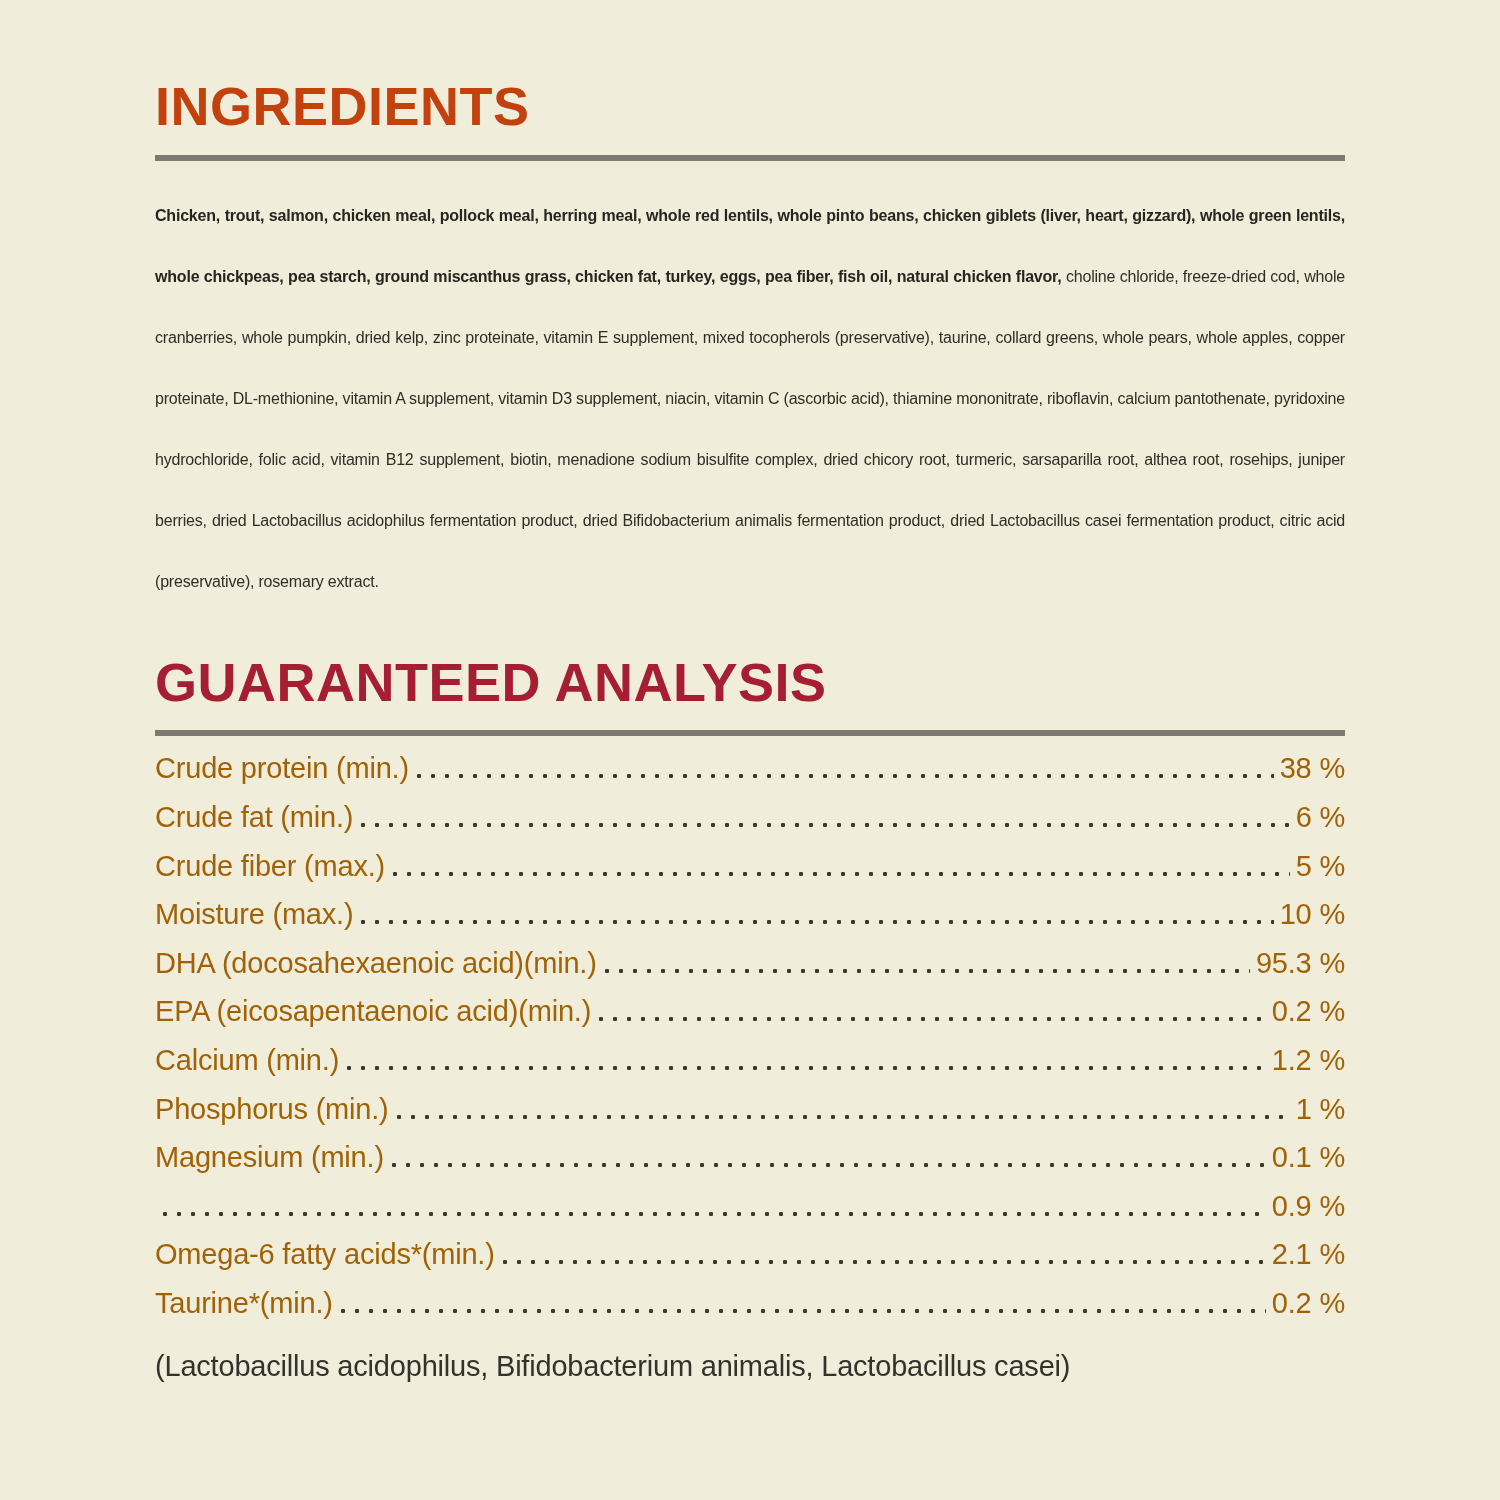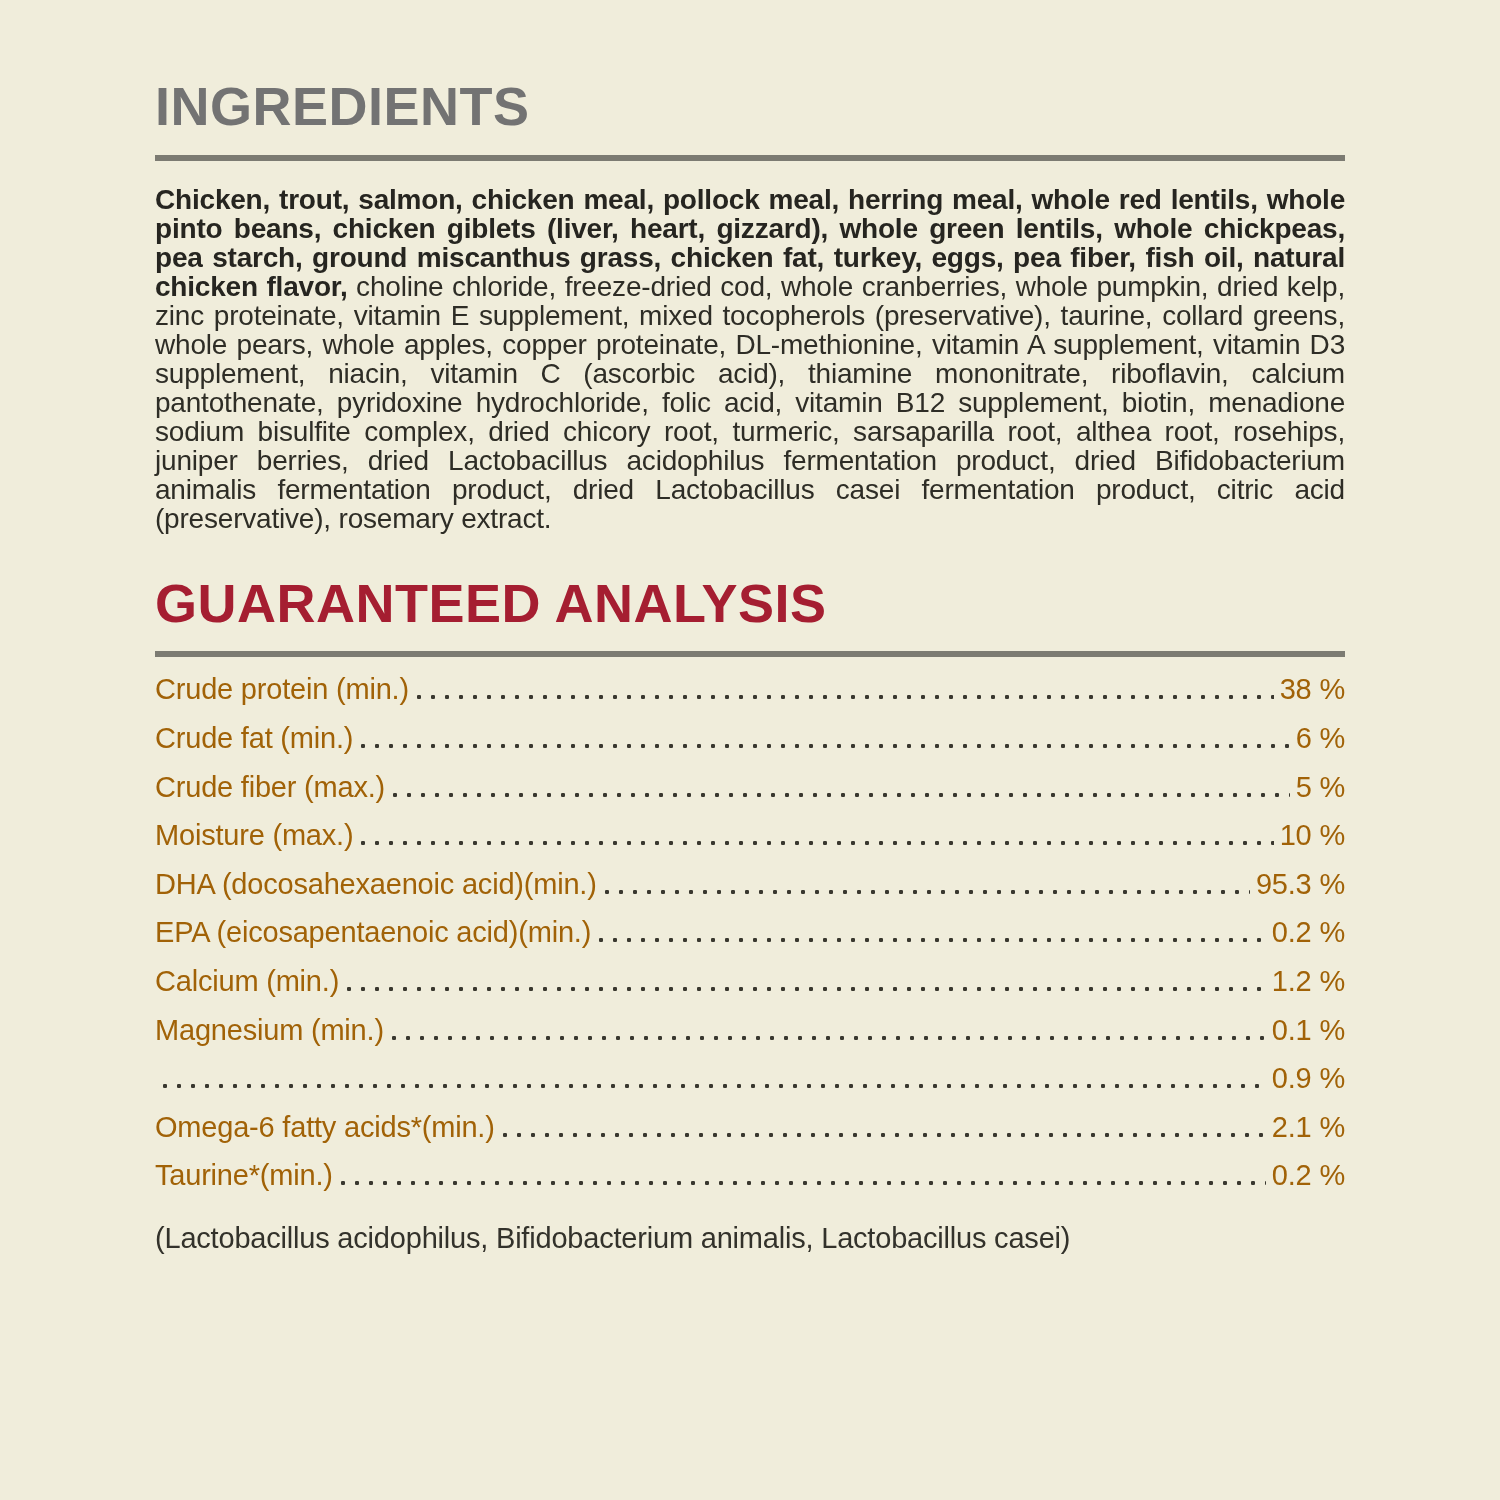--- a/index.html
+++ b/index.html
@@ -25,22 +25,22 @@
     color: #a51e31;
   }
   .rule {
     border: none;
     height: 6px;
     background: #7c7b72;
     margin: 20px 0 0 0;
   }
   .ingredients-text {
     margin: 24px 0 0 0;
-    font-size: 28px;
-    line-height: 29px;
+    font-size: 16px;
+    line-height: 61px;
     letter-spacing: -0.2px;
     text-align: justify;
     color: #2e2d26;
   }
   .ingredients-text strong { font-weight: 700; color: #262520; }
   .analysis-title-block { margin-top: 42px; }
   .ga-table { margin-top: 16px; }
   .ga-row {
     display: flex;
     align-items: baseline;
@@ -67,21 +67,21 @@
     letter-spacing: -0.2px;
     line-height: 48.6px;
     color: #33322b;
   }
 </style>
 </head>
 <body style="background: rgb(240, 237, 219);">
 
 <main class="label">
 
-  <h1 class="section-title" style="color: #737373;">INGREDIENTS</h1>
+  <h1 class="section-title" style="color: #c2410c;">INGREDIENTS</h1>
   <hr class="rule" style="background: rgb(124, 123, 114);">
 
   <p class="ingredients-text"><strong>Chicken, trout, salmon, chicken meal, pollock meal, herring meal, whole red lentils, whole pinto beans, chicken giblets (liver, heart, gizzard), whole green lentils, whole chickpeas, pea starch, ground miscanthus grass, chicken fat, turkey, eggs, pea fiber, fish oil, natural chicken flavor,</strong><span> choline chloride, freeze-dried cod, whole cranberries, whole pumpkin, dried kelp, zinc proteinate, vitamin E supplement, mixed tocopherols (preservative), taurine, collard greens, whole pears, whole apples, copper proteinate, DL-methionine, vitamin A supplement, vitamin D3 supplement, niacin, vitamin C (ascorbic acid), thiamine mononitrate, riboflavin, calcium pantothenate, pyridoxine hydrochloride, folic acid, vitamin B12 supplement, biotin, menadione sodium bisulfite complex, dried chicory root, turmeric, sarsaparilla root, althea root, rosehips, juniper berries, dried Lactobacillus acidophilus fermentation product, dried Bifidobacterium animalis fermentation product, dried Lactobacillus casei fermentation product, citric acid (preservative), rosemary extract.</span></p>
 
   <h1 class="section-title analysis-title-block" style="color: rgb(165, 30, 49);">GUARANTEED ANALYSIS</h1>
   <hr class="rule" style="background: rgb(124, 123, 114);">
 
   <div class="ga-table" id="ga-table">
   <div class="ga-row">
     <span class="ga-label">Crude protein (min.)</span>
@@ -118,20 +118,25 @@
     <span class="ga-dots"></span>
     <span class="ga-value">0.2 %</span>
   </div>
 
   <div class="ga-row">
     <span class="ga-label">Calcium (min.)</span>
     <span class="ga-dots"></span>
     <span class="ga-value">1.2 %</span>
   </div>
 
+  <div class="ga-row">
+    <span class="ga-label">Phosphorus (min.)</span>
+    <span class="ga-dots"></span>
+    <span class="ga-value">1 %</span>
+  </div>
 
   <div class="ga-row">
     <span class="ga-label">Magnesium (min.)</span>
     <span class="ga-dots"></span>
     <span class="ga-value">0.1 %</span>
   </div>
 
   <div class="ga-row">
     <span class="ga-dots"></span>
     <span class="ga-value">0.9 %</span>

